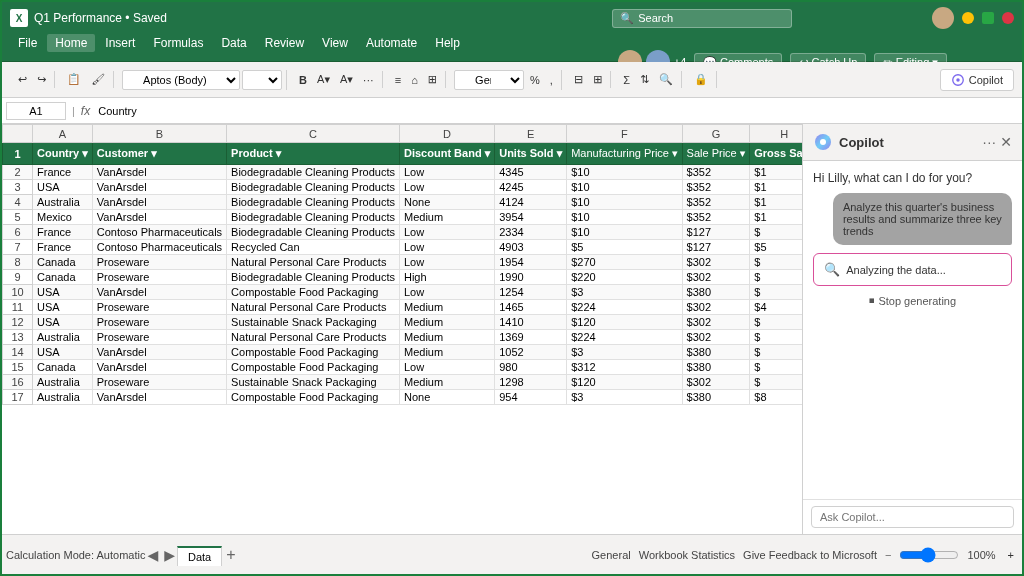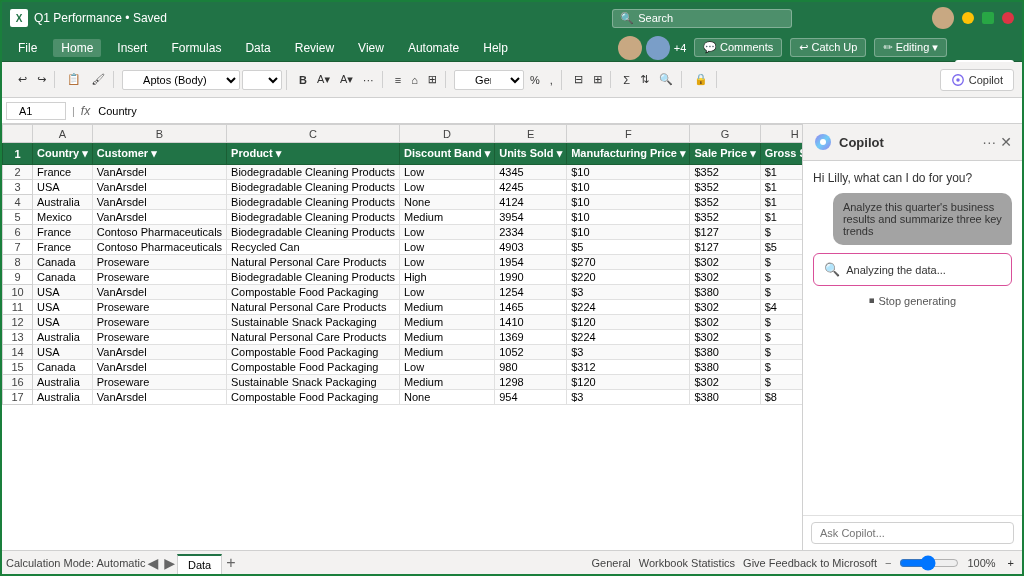--- a/index.html
+++ b/index.html
@@ -15,37 +15,37 @@
     .title-center { flex: 1; display: flex; justify-content: center; }
     .search-bar { background: rgba(255,255,255,0.2); border: 1px solid rgba(255,255,255,0.3); border-radius: 3px; padding: 2px 8px; color: white; font-size: 11px; width: 180px; display: flex; align-items: center; gap: 4px; }
     .title-right { display: flex; align-items: center; gap: 8px; }
     .window-btn { width: 12px; height: 12px; border-radius: 50%; cursor: pointer; }
     .btn-min { background: #ffc107; }
     .btn-max { background: #28a745; border-radius: 2px; }
     .btn-close { background: #dc3545; }
     .avatar { width: 22px; height: 22px; border-radius: 50%; background: #c8a882; }
 
     
-    .menu-bar { height: 28px; background: #217346; display: flex; align-items: center; padding: 0 8px; gap: 8px; flex-shrink: 0; border-bottom: 1px solid #1a5e34; }
+    .menu-bar { height: 28px; background: #217346; display: flex; align-items: flex-start; padding: 0 8px; gap: 2px; flex-shrink: 0; border-bottom: 1px solid #1a5e34; }
     .menu-item { padding: 2px 8px; color: white; font-size: 12px; cursor: pointer; border-radius: 2px; }
     .menu-item:hover, .menu-item.active { background: rgba(255,255,255,0.2); }
     .menu-right { margin-left: auto; display: flex; align-items: center; gap: 8px; }
     .menu-btn { background: rgba(255,255,255,0.15); border: 1px solid rgba(255,255,255,0.3); color: white; font-size: 11px; padding: 2px 8px; border-radius: 3px; cursor: pointer; display: flex; align-items: center; gap: 3px; }
     .share-btn { background: white; color: #217346; border: none; font-size: 11px; padding: 2px 10px; border-radius: 3px; font-weight: 600; cursor: pointer; margin-top: 40px; }
 
     
     .toolbar { height: 36px; background: #f3f2f1; border-bottom: 1px solid #d0d0d0; display: flex; align-items: center; padding: 0 8px; gap: 4px; flex-shrink: 0; }
     .toolbar-group { display: flex; align-items: center; gap: 2px; padding: 0 4px; border-right: 1px solid #d0d0d0; }
     .toolbar-btn { padding: 2px 4px; border: none; background: transparent; cursor: pointer; font-size: 11px; color: #333; border-radius: 2px; }
     .font-select { border: 1px solid #d0d0d0; background: white; padding: 2px 16px; font-size: 11px; border-radius: 2px; }
     .copilot-btn { margin-left: auto; background: #fff; border: 1px solid #d0d0d0; padding: 3px 10px; border-radius: 3px; font-size: 11px; cursor: pointer; display: flex; align-items: center; gap: 4px; color: #333; }
 
     
     .formula-bar { height: 26px; background: #fff; border-bottom: 1px solid #d0d0d0; display: flex; align-items: center; padding: 0 4px; gap: 4px; flex-shrink: 0; }
-    .cell-ref { width: 60px; border: 1px solid #d0d0d0; padding: 2px 12px; font-size: 11px; text-align: left; }
+    .cell-ref { width: 60px; border: 1px solid #d0d0d0; padding: 2px 20px; font-size: 11px; text-align: center; }
     .formula-divider { color: #999; margin: 0 2px; }
     .fx-label { color: #666; font-style: italic; font-size: 12px; }
     .formula-input { flex: 1; border: none; outline: none; font-size: 11px; padding: 2px 4px; }
 
     
     .main-area { display: flex; flex: 1; overflow: hidden; }
 
     
     .spreadsheet { flex: 1; overflow: hidden; display: flex; flex-direction: column; }
     .sheet-table-wrapper { overflow: auto; flex: 1; }
@@ -54,21 +54,21 @@
     .row-header { width: 30px; min-width: 30px; }
     .col-header { height: 18px; }
     td, th { border: 1px solid #e0e0e0; padding: 1px 4px; white-space: nowrap; overflow: hidden; text-overflow: ellipsis; }
     .header-row th { background: #f3f2f1; border: 1px solid #d0d0d0; height: 18px; }
     .data-header { background: #217346 !important; color: white !important; font-weight: bold; height: 22px; }
     .data-header td { background: #217346; color: white; font-weight: 600; border-color: #1a5e34; }
     tr:nth-child(even) td { background: #f9f9f9; }
     tr:nth-child(odd) td { background: #fff; }
 
     
-    .bottom-bar { height: 24px; background: #f3f2f1; border-top: 1px solid #d0d0d0; display: flex; align-items: center; padding: 0 4px; flex-shrink: 0; }
+    .bottom-bar { height: 40px; background: #f3f2f1; border-top: 1px solid #d0d0d0; display: flex; align-items: center; padding: 0 4px; flex-shrink: 0; }
     .sheet-nav { display: flex; align-items: center; gap: 2px; }
     .sheet-nav-btn { background: none; border: none; color: #666; cursor: pointer; font-size: 14px; padding: 0 2px; }
     .sheet-tab { padding: 3px 10px; border: 1px solid #d0d0d0; background: white; font-size: 11px; cursor: pointer; border-bottom: none; margin-top: 2px; }
     .sheet-tab.active { background: white; border-top: 2px solid #217346; }
     .add-sheet { background: none; border: none; color: #666; cursor: pointer; font-size: 16px; padding: 0 4px; }
     .status-bar-right { margin-left: auto; display: flex; align-items: center; gap: 8px; font-size: 11px; color: #444; }
     .status-left { font-size: 11px; color: #444; }
 
     
     .copilot-panel { width: 220px; border-left: 1px solid #d0d0d0; background: #fff; display: flex; flex-direction: column; flex-shrink: 0; }
@@ -230,22 +230,22 @@
             </tr>
           </thead>
           <tbody id="table-body">
           <tr class="data-header">
                 <td class="row-header" style="background: rgb(33, 115, 70); color: white;">1</td>
                 <td style="background: rgb(33, 115, 70); color: white; font-weight: 600; border: 1px solid rgb(26, 94, 52);">Country ▾</td>
                 <td style="background: rgb(33, 115, 70); color: white; font-weight: 600; border: 1px solid rgb(26, 94, 52);">Customer ▾</td>
                 <td style="background: rgb(33, 115, 70); color: white; font-weight: 600; border: 1px solid rgb(26, 94, 52);">Product ▾</td>
                 <td style="background: rgb(33, 115, 70); color: white; font-weight: 600; border: 1px solid rgb(26, 94, 52);">Discount Band ▾</td>
                 <td style="background: rgb(33, 115, 70); color: white; font-weight: 600; border: 1px solid rgb(26, 94, 52);">Units Sold ▾</td>
-                <td style="background: rgb(33, 115, 70); color: white; font-weight: 700; border: 1px solid rgb(26, 94, 52);">Manufacturing Price ▾</td>
-                <td style="background: rgb(33, 115, 70); color: white; font-weight: 700; border: 1px solid rgb(26, 94, 52);">Sale Price ▾</td>
+                <td style="background: rgb(33, 115, 70); color: white; font-weight: 400; border: 1px solid rgb(26, 94, 52);">Manufacturing Price ▾</td>
+                <td style="background: rgb(33, 115, 70); color: white; font-weight: 400; border: 1px solid rgb(26, 94, 52);">Sale Price ▾</td>
                 <td style="background: rgb(33, 115, 70); color: white; font-weight: 600; border: 1px solid rgb(26, 94, 52);">Gross Sal ▾</td>
               </tr>
               <tr>
                 <td class="row-header">2</td>
                 <td>France</td>
                 <td>VanArsdel</td>
                 <td>Biodegradable Cleaning Products</td>
                 <td>Low</td>
                 <td>4345</td>
                 <td>$10</td>

